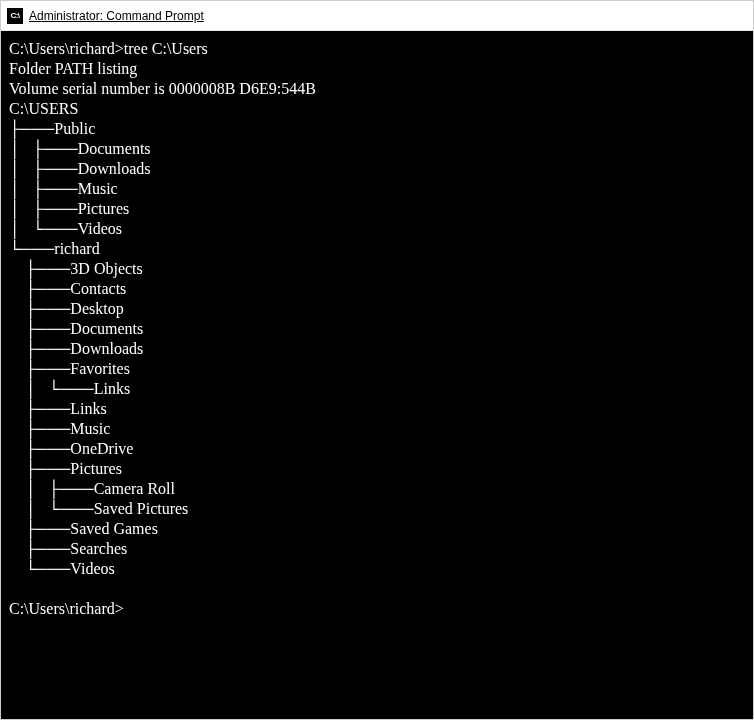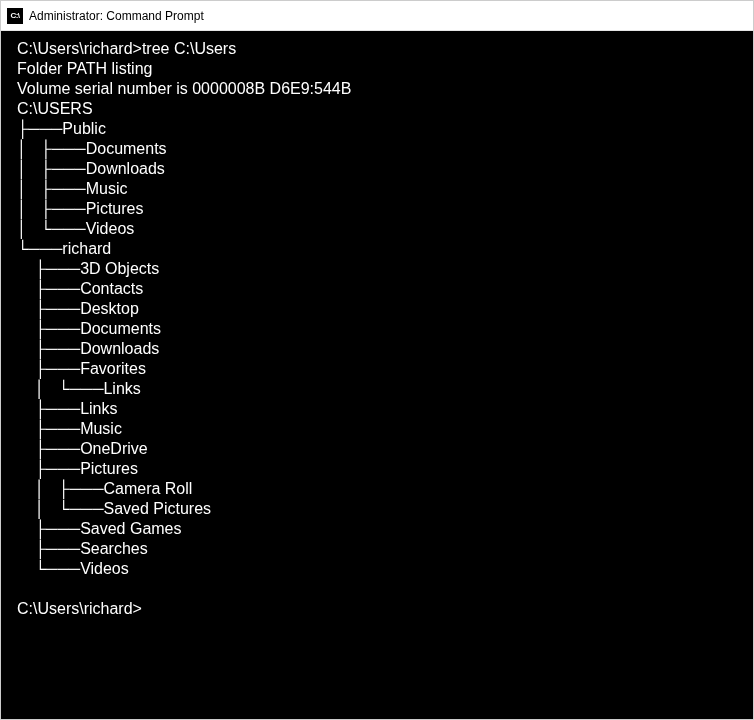--- a/index.html
+++ b/index.html
@@ -32,29 +32,30 @@
       align-items: center;
       justify-content: center;
       font-family: "Segoe UI", sans-serif;
       font-weight: bold;
       letter-spacing: -0.5px;
     }
     .titlebar-text {
       font-family: "Segoe UI", Tahoma, sans-serif;
       font-size: 12px;
       color: #000000;
+      text-decoration: underline;
     }
     .terminal {
       flex: 1;
       background: #000000;
       color: #ffffff;
-      font-family: Liberation Sans, sans-serif;
+      font-family: Liberation Serif, serif;
       font-size: 16px;
       line-height: 20px;
-      padding: 8px 16px;
+      padding: 8px 8px;
       white-space: pre;
       overflow: hidden;
     }
   </style>
 </head>
 <body>
 
 <div class="window">
   <div class="titlebar">
     <div class="titlebar-icon">C:\</div>

